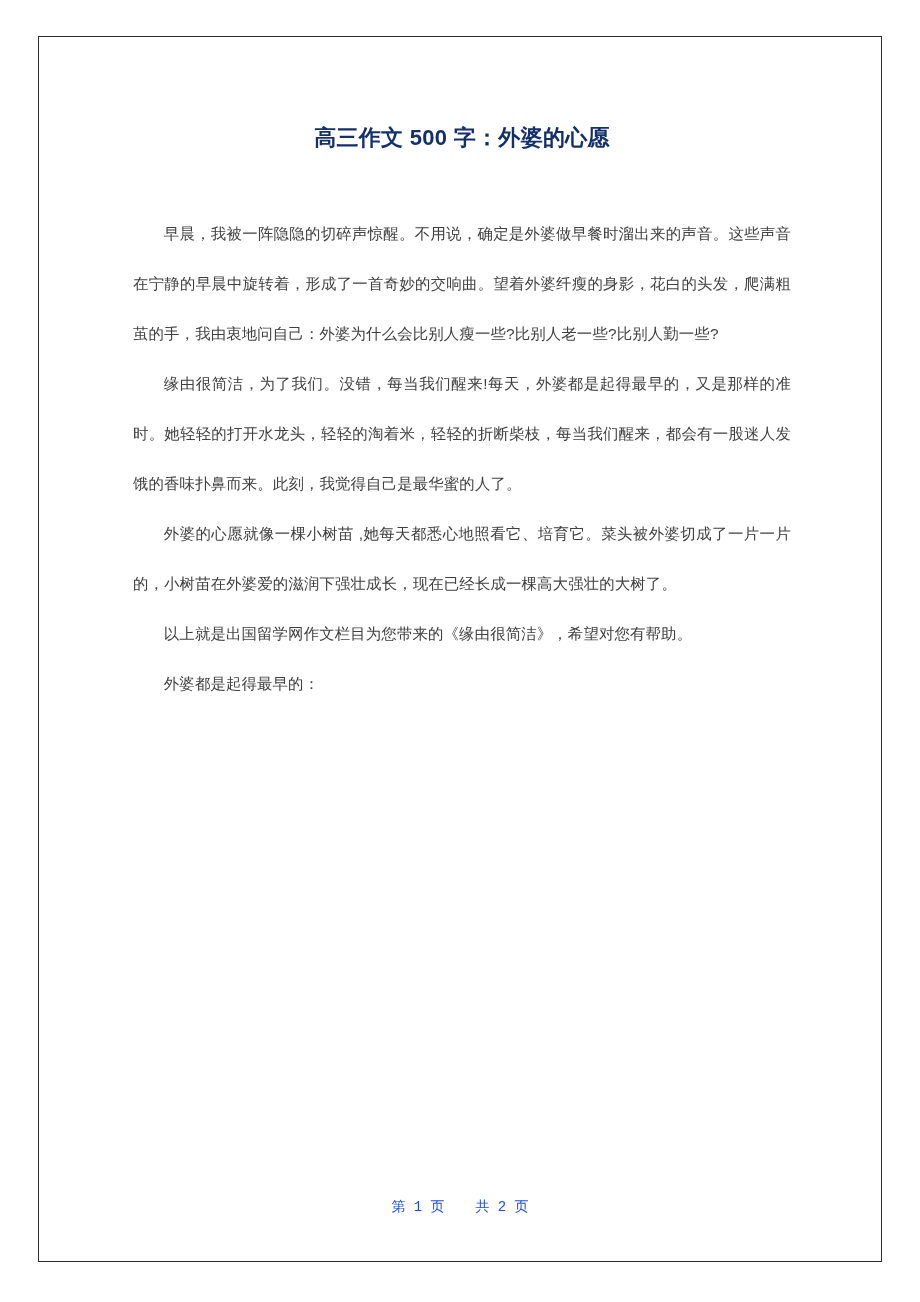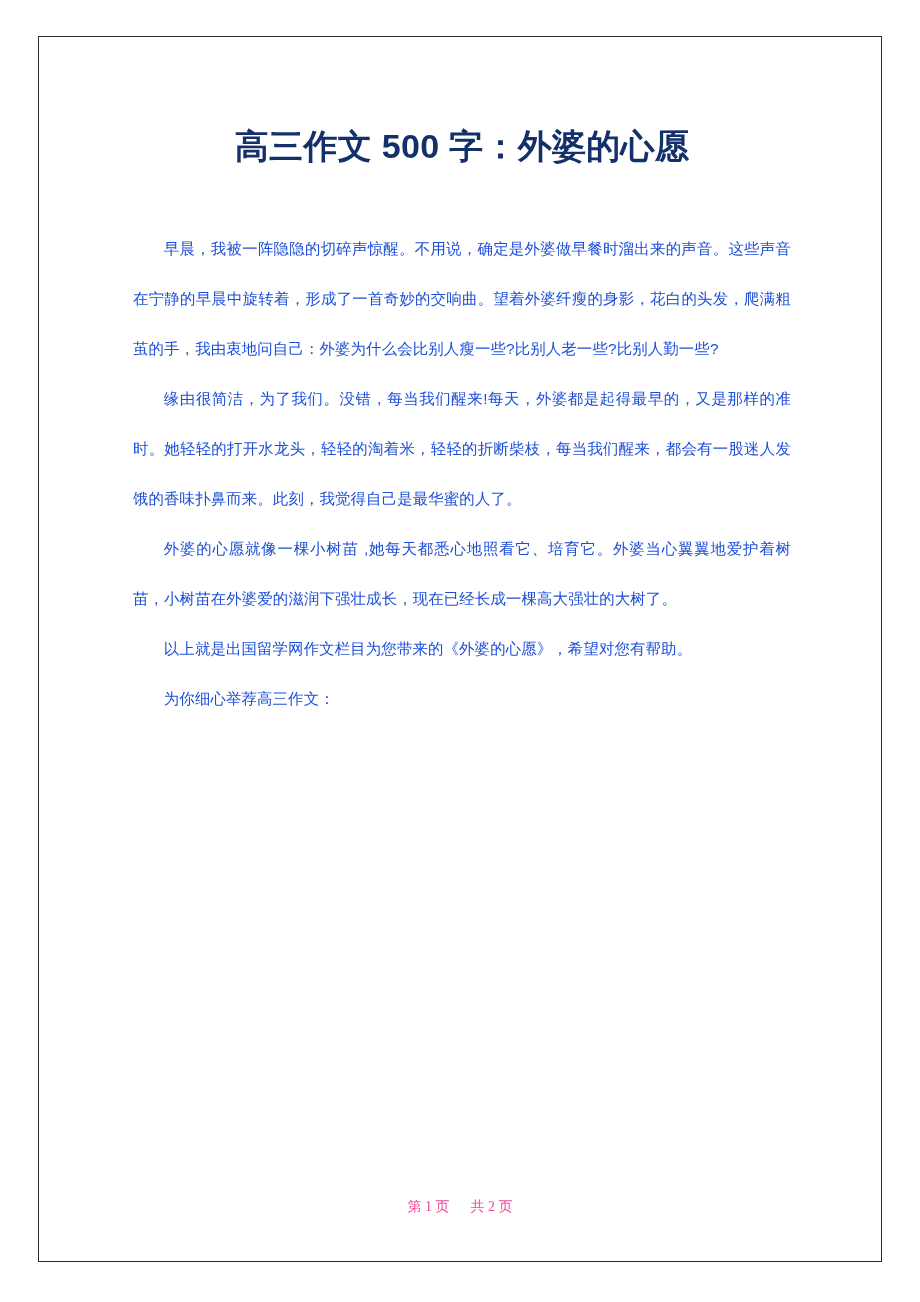--- a/index.html
+++ b/index.html
@@ -38,84 +38,84 @@
   .content-area {
     position: absolute;
     left: 133px;
     top: 36px;
     width: 658px;   
   }
 
   .doc-title {
     margin: 0;
     padding: 0;
-    font-size: 34px;
+    font-size: 22px;
     font-weight: bold;
     color: #14306b;
     text-align: center;
     letter-spacing: 0.3px;
     line-height: 1.3;
     padding-top: 88px;
     white-space: nowrap;
   }
 
   .body-block {
     margin-top: 56px;
   }
 
   p.para {
     margin: 0 0 0 0;
     padding: 0;
     font-size: 15.4px;
-    color: #1d4ed8;
+    color: #404040;
     line-height: 50px;
     text-align: justify;
     text-justify: inter-character;
     text-indent: 2em;
     letter-spacing: 0.15px;
     word-break: break-all;
   }
 
   
   p.para:last-child,
   p.para {
     text-align-last: left;
   }
 
   .footer {
     position: absolute;
     left: 38px;
     top: 1198px;
     width: 844px;
     text-align: center;
-    font-family: Liberation Serif, serif;
+    font-family: Liberation Mono, monospace;
     font-size: 14px;
-    color: #ec4899;
+    color: #1d4ed8;
   }
   .footer .pg-sep {
     display: inline-block;
     width: 14px;
   }
 </style>
 </head>
 <body>
 
 <div class="page-sheet">
   <div class="page-border"></div>
 
   <div class="content-area">
 
     <h1 class="doc-title">高三作文 500 字：外婆的心愿</h1>
 
     <div class="body-block">
       <p class="para">早晨，我被一阵隐隐的切碎声惊醒。不用说，确定是外婆做早餐时溜出来的声音。这些声音在宁静的早晨中旋转着，形成了一首奇妙的交响曲。望着外婆纤瘦的身影，花白的头发，爬满粗茧的手，我由衷地问自己：外婆为什么会比别人瘦一些?比别人老一些?比别人勤一些?</p>
       <p class="para">缘由很简洁，为了我们。没错，每当我们醒来!每天，外婆都是起得最早的，又是那样的准时。她轻轻的打开水龙头，轻轻的淘着米，轻轻的折断柴枝，每当我们醒来，都会有一股迷人发饿的香味扑鼻而来。此刻，我觉得自己是最华蜜的人了。</p>
-      <p class="para">外婆的心愿就像一棵小树苗 ,她每天都悉心地照看它、培育它。外婆当心翼翼地爱护着树苗，小树苗在外婆爱的滋润下强壮成长，现在已经长成一棵高大强壮的大树了。</p>
-      <p class="para">以上就是出国留学网作文栏目为您带来的《外婆的心愿》，希望对您有帮助。</p>
-      <p class="para">为你细心举荐高三作文：</p>
+      <p class="para">外婆的心愿就像一棵小树苗 ,她每天都悉心地照看它、培育它。菜头被外婆切成了一片一片的，小树苗在外婆爱的滋润下强壮成长，现在已经长成一棵高大强壮的大树了。</p>
+      <p class="para">以上就是出国留学网作文栏目为您带来的《缘由很简洁》，希望对您有帮助。</p>
+      <p class="para">外婆都是起得最早的：</p>
     </div>
   </div>
 
   <div class="footer">
     <span>第 1 页</span>
     <span class="pg-sep"></span>
     <span>共 2 页</span>
   </div>
 </div>
 

